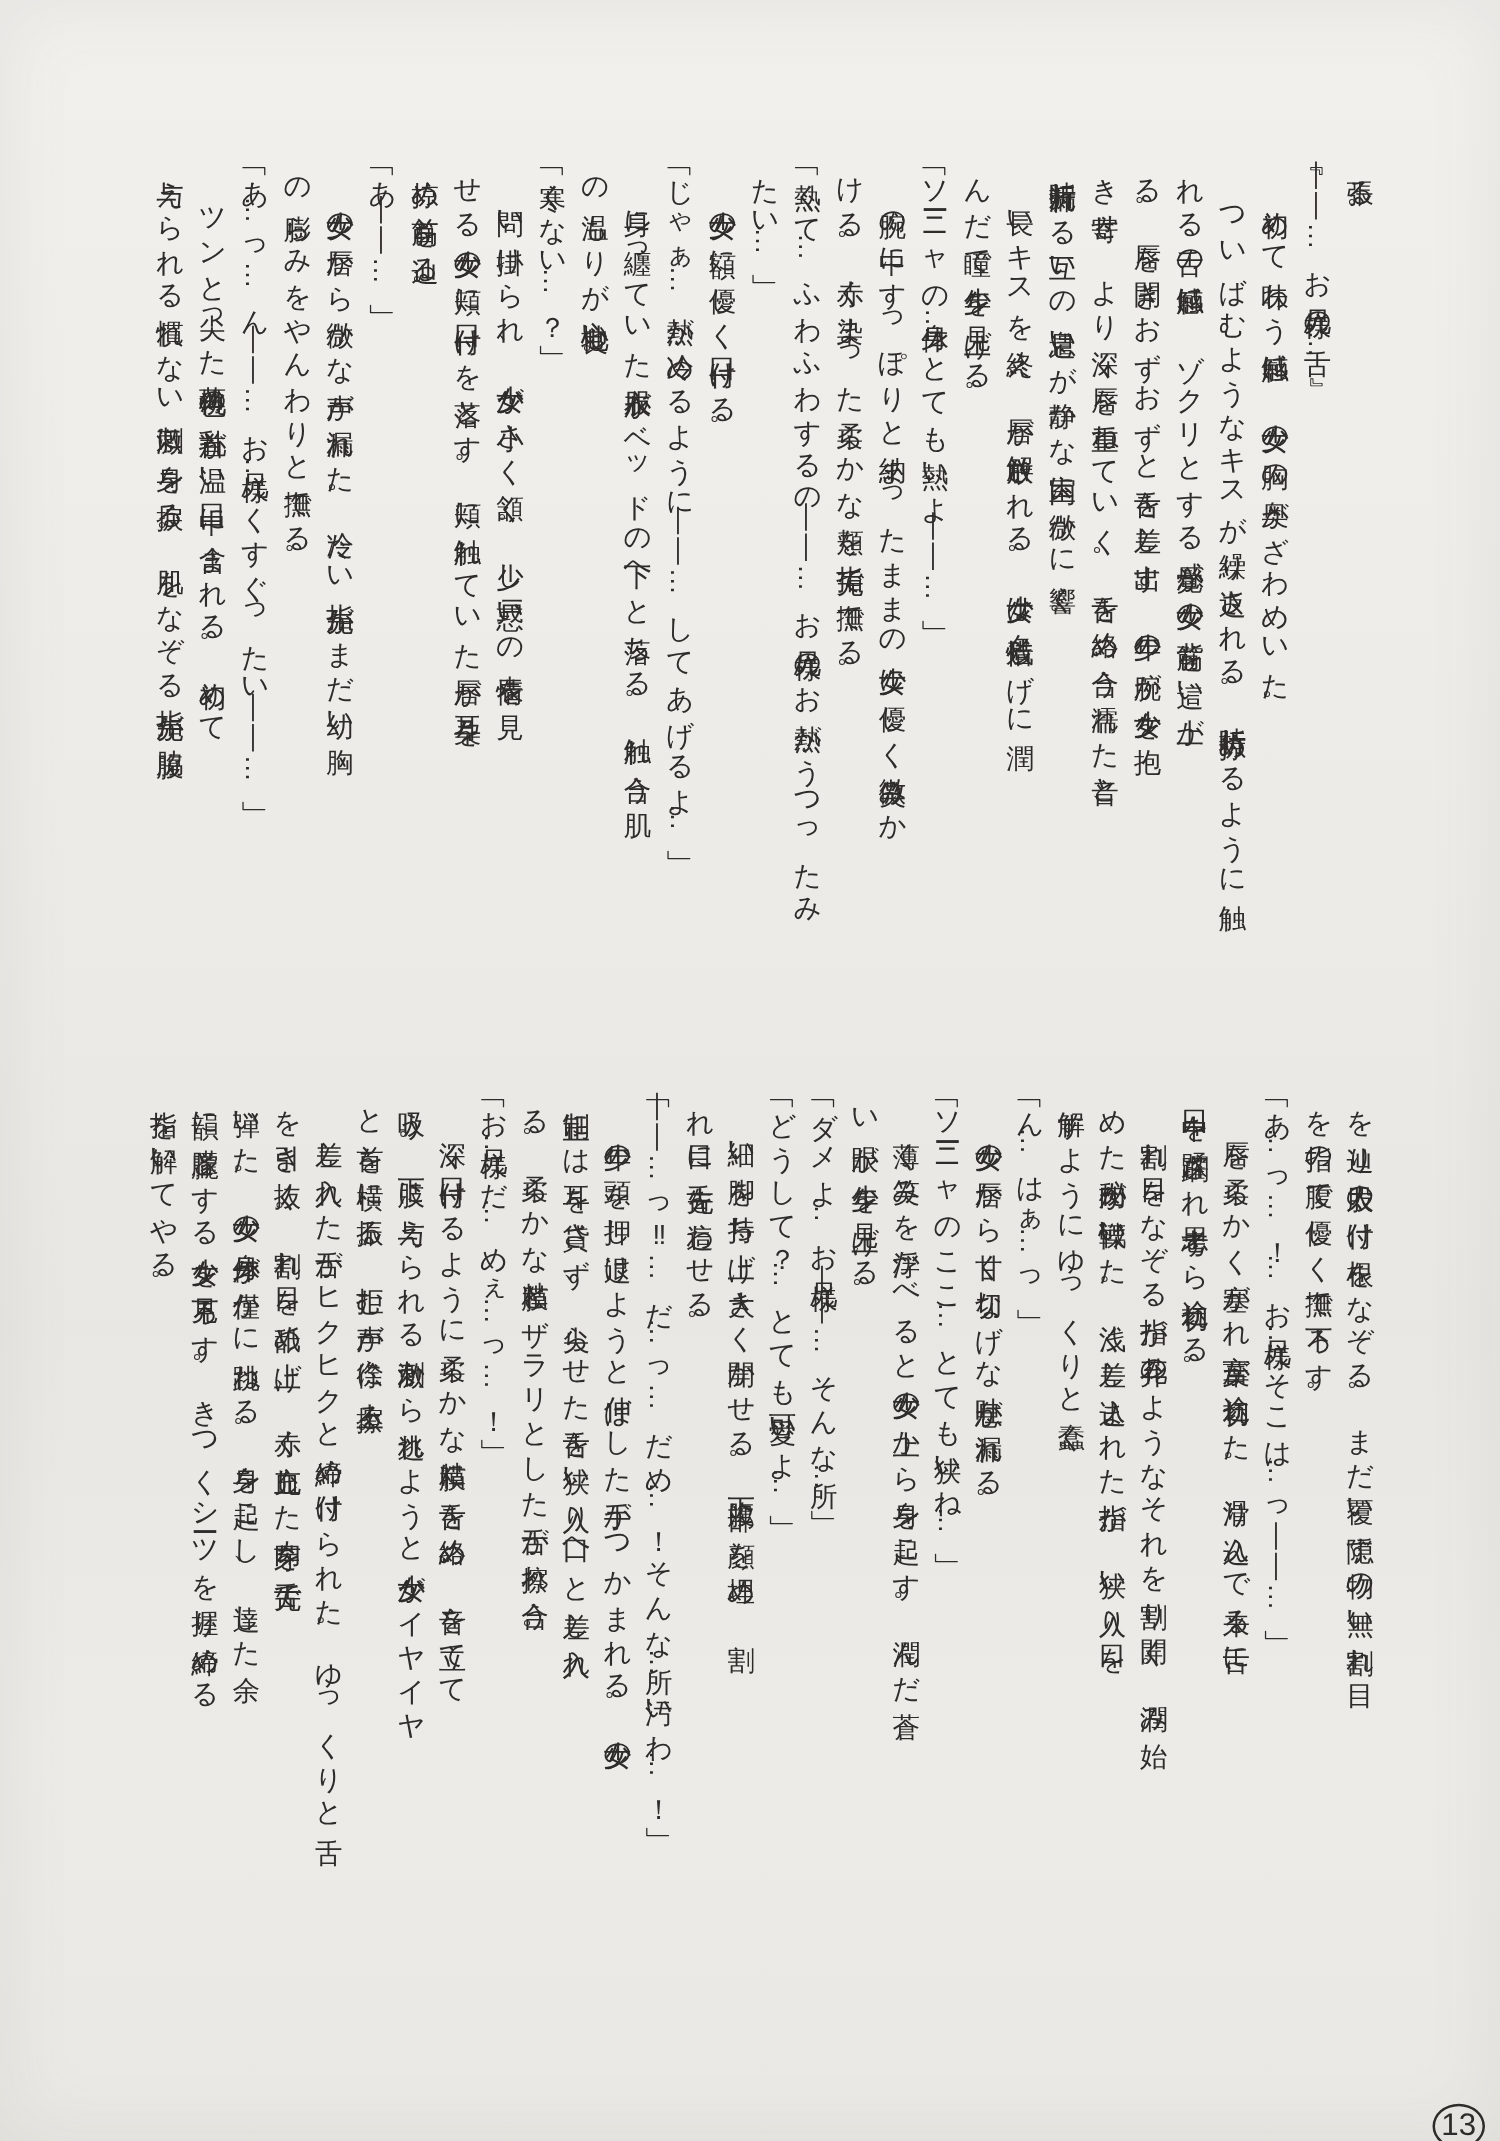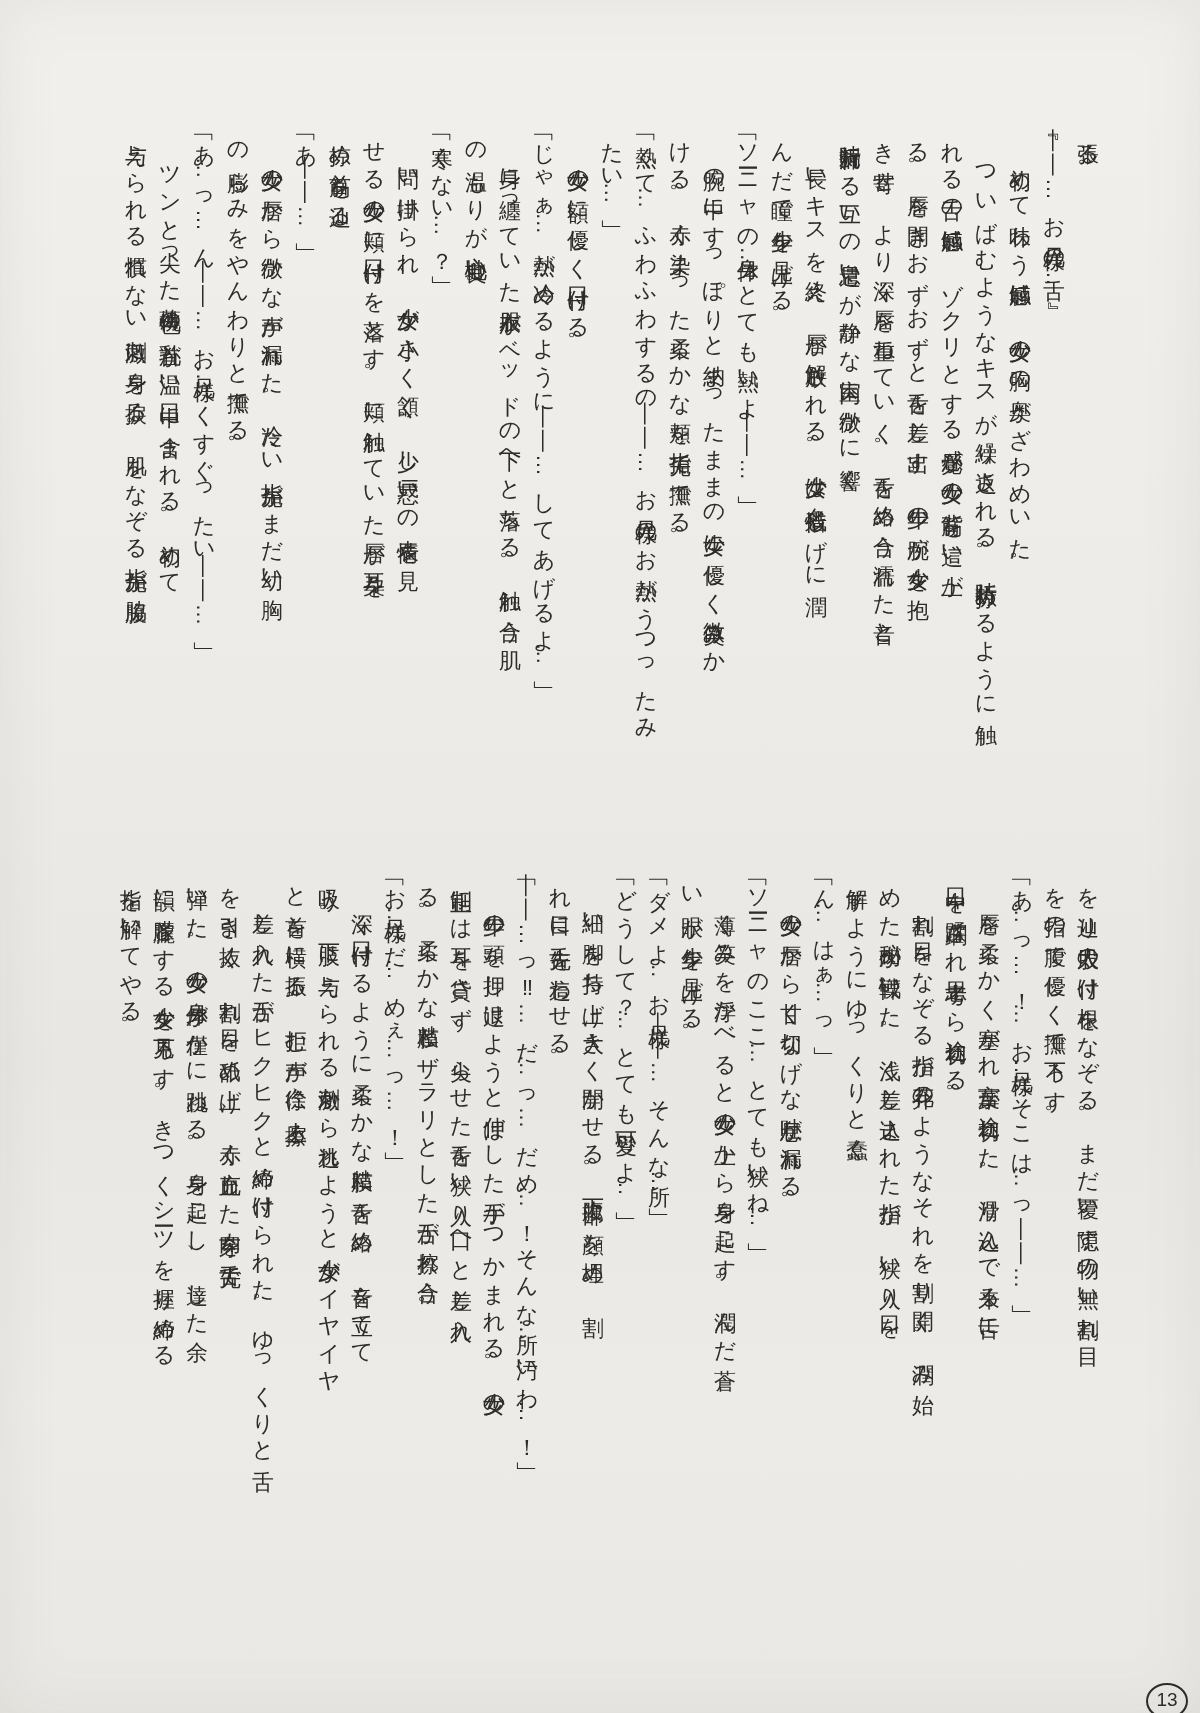--- a/index.html
+++ b/index.html
@@ -52,21 +52,21 @@
     height: 36px;
     border: 2.5px solid #2e2c2a;
     border-radius: 50%;
     display: flex;
     align-items: center;
     justify-content: center;
     box-sizing: border-box;
   }
   .page-number span {
     color: #2e2c2a;
-    font-size: 19px;
+    font-size: 25px;
     letter-spacing: 0;
     transform: translateY(-1px);
   }
 </style>
 </head>
 <body>
 
 <div class="scan-page">
 
   <div class="text-block block-top">

